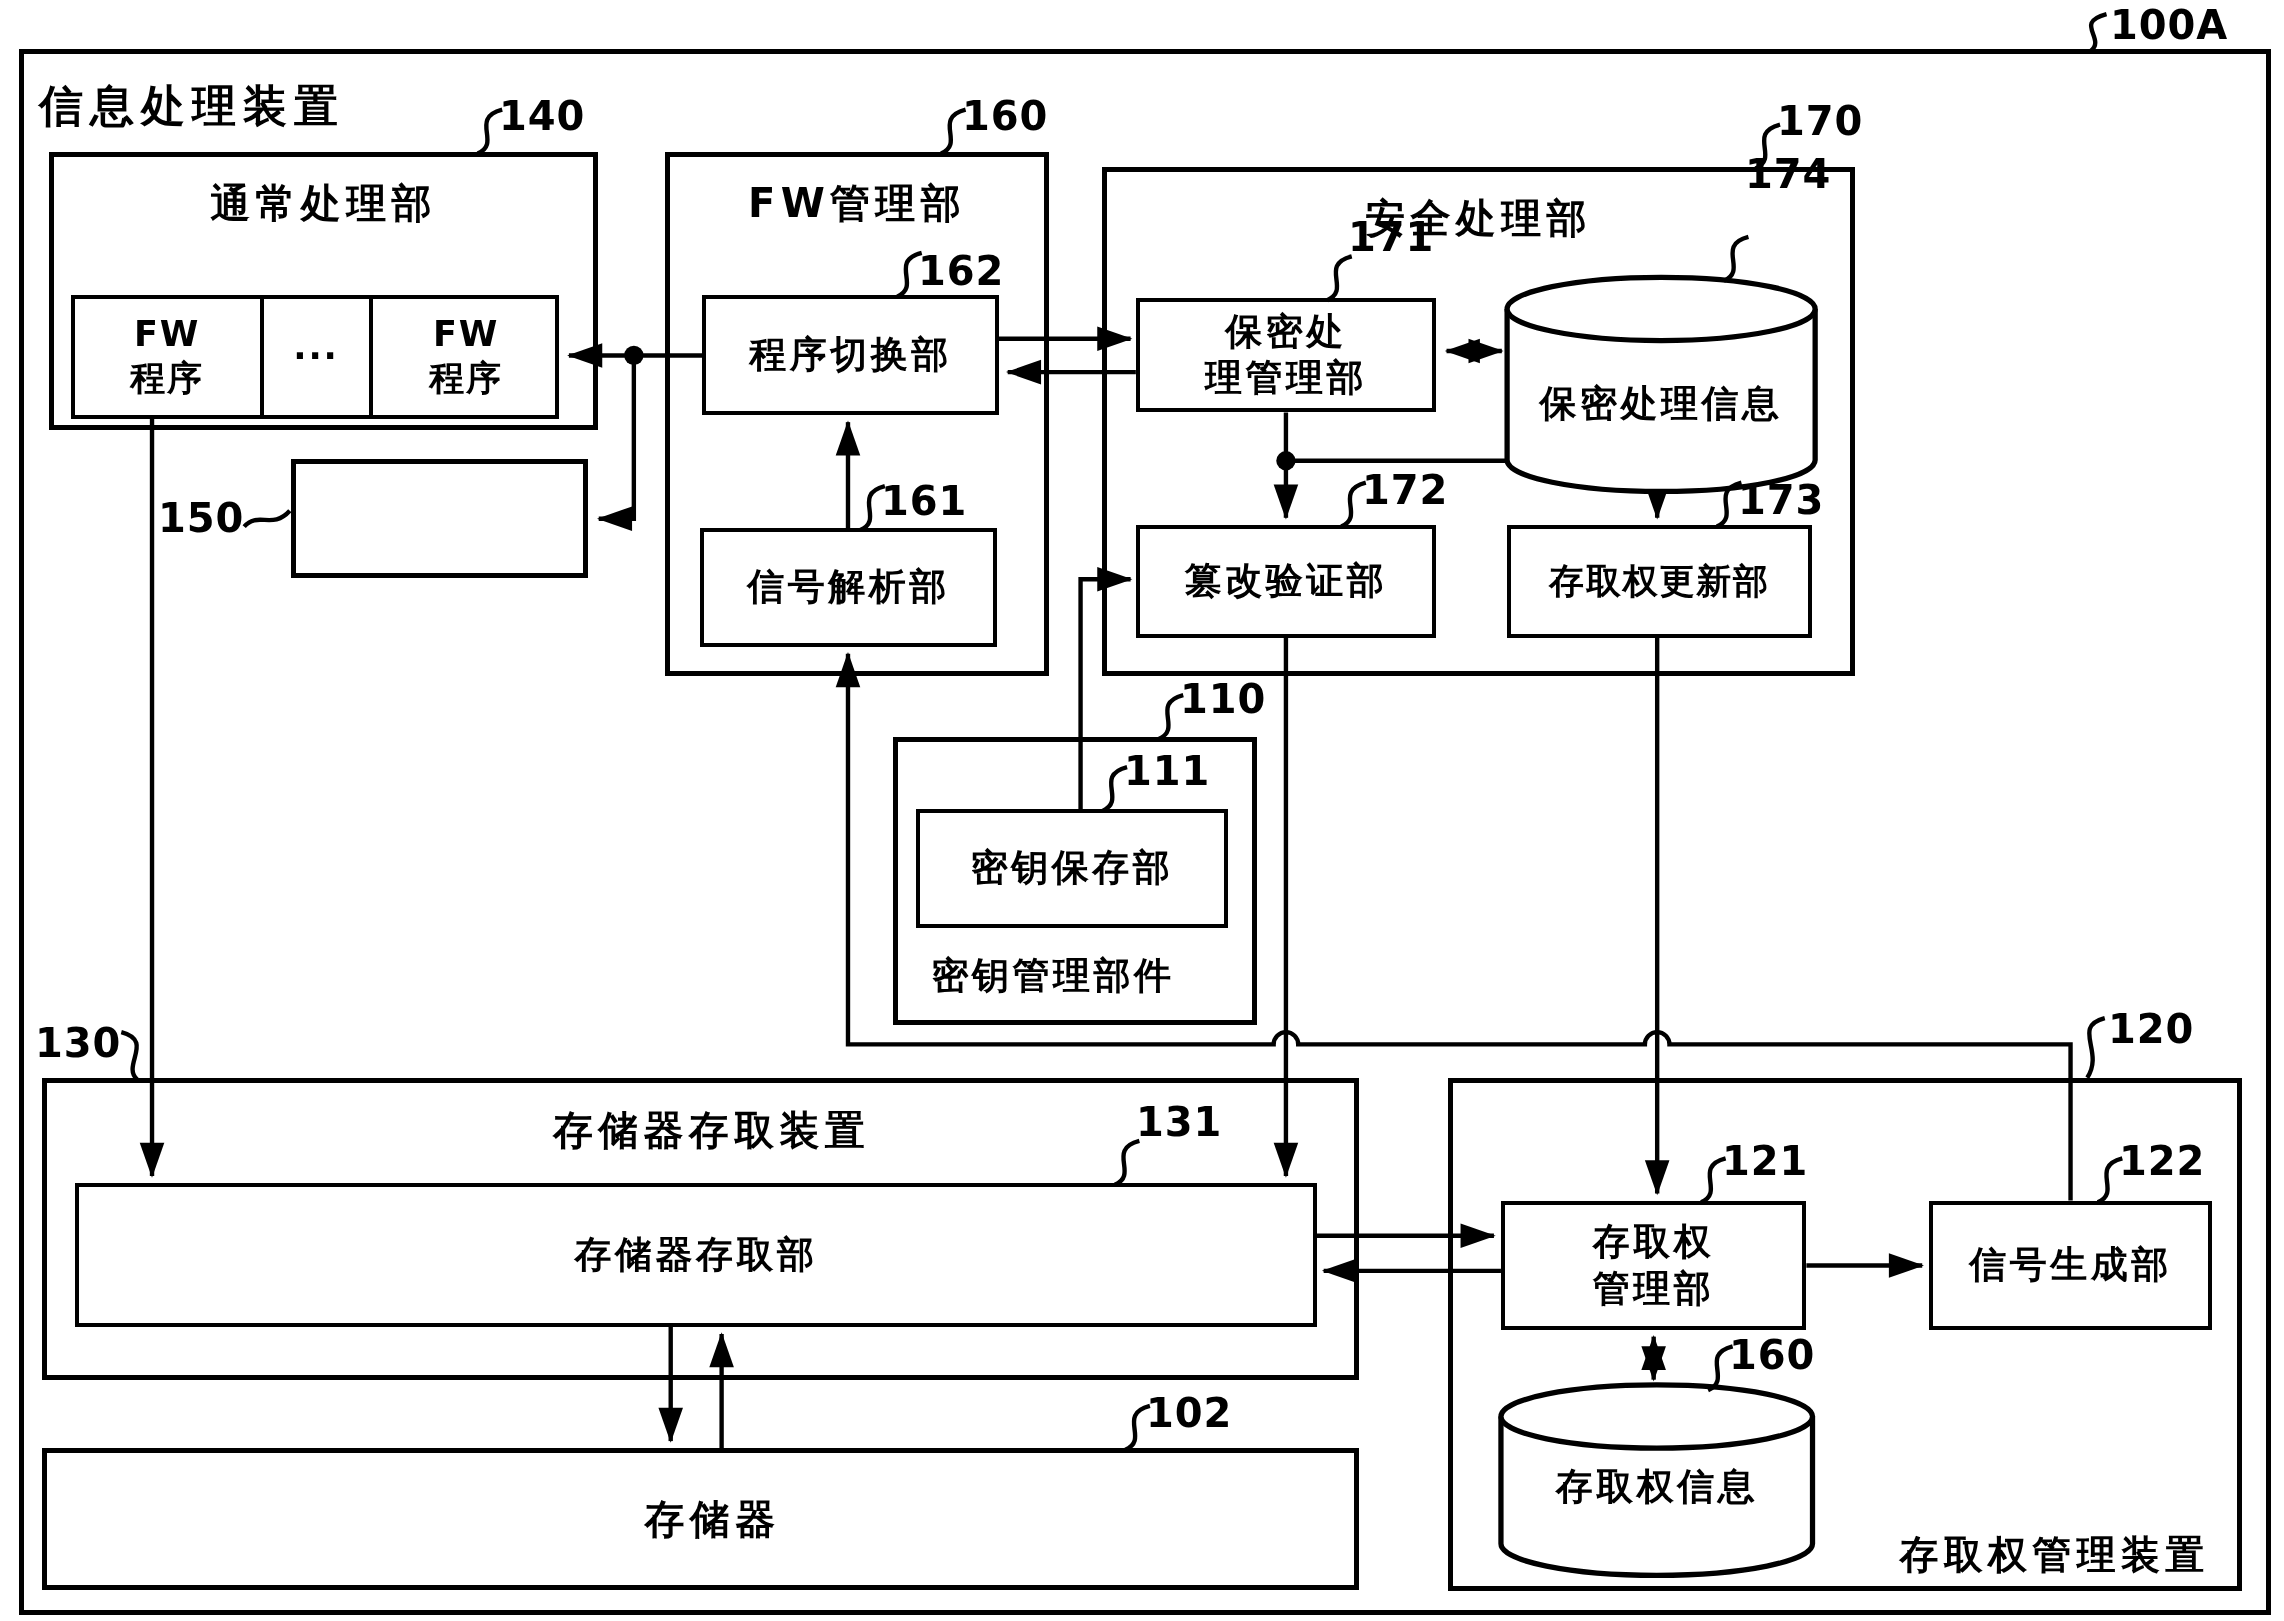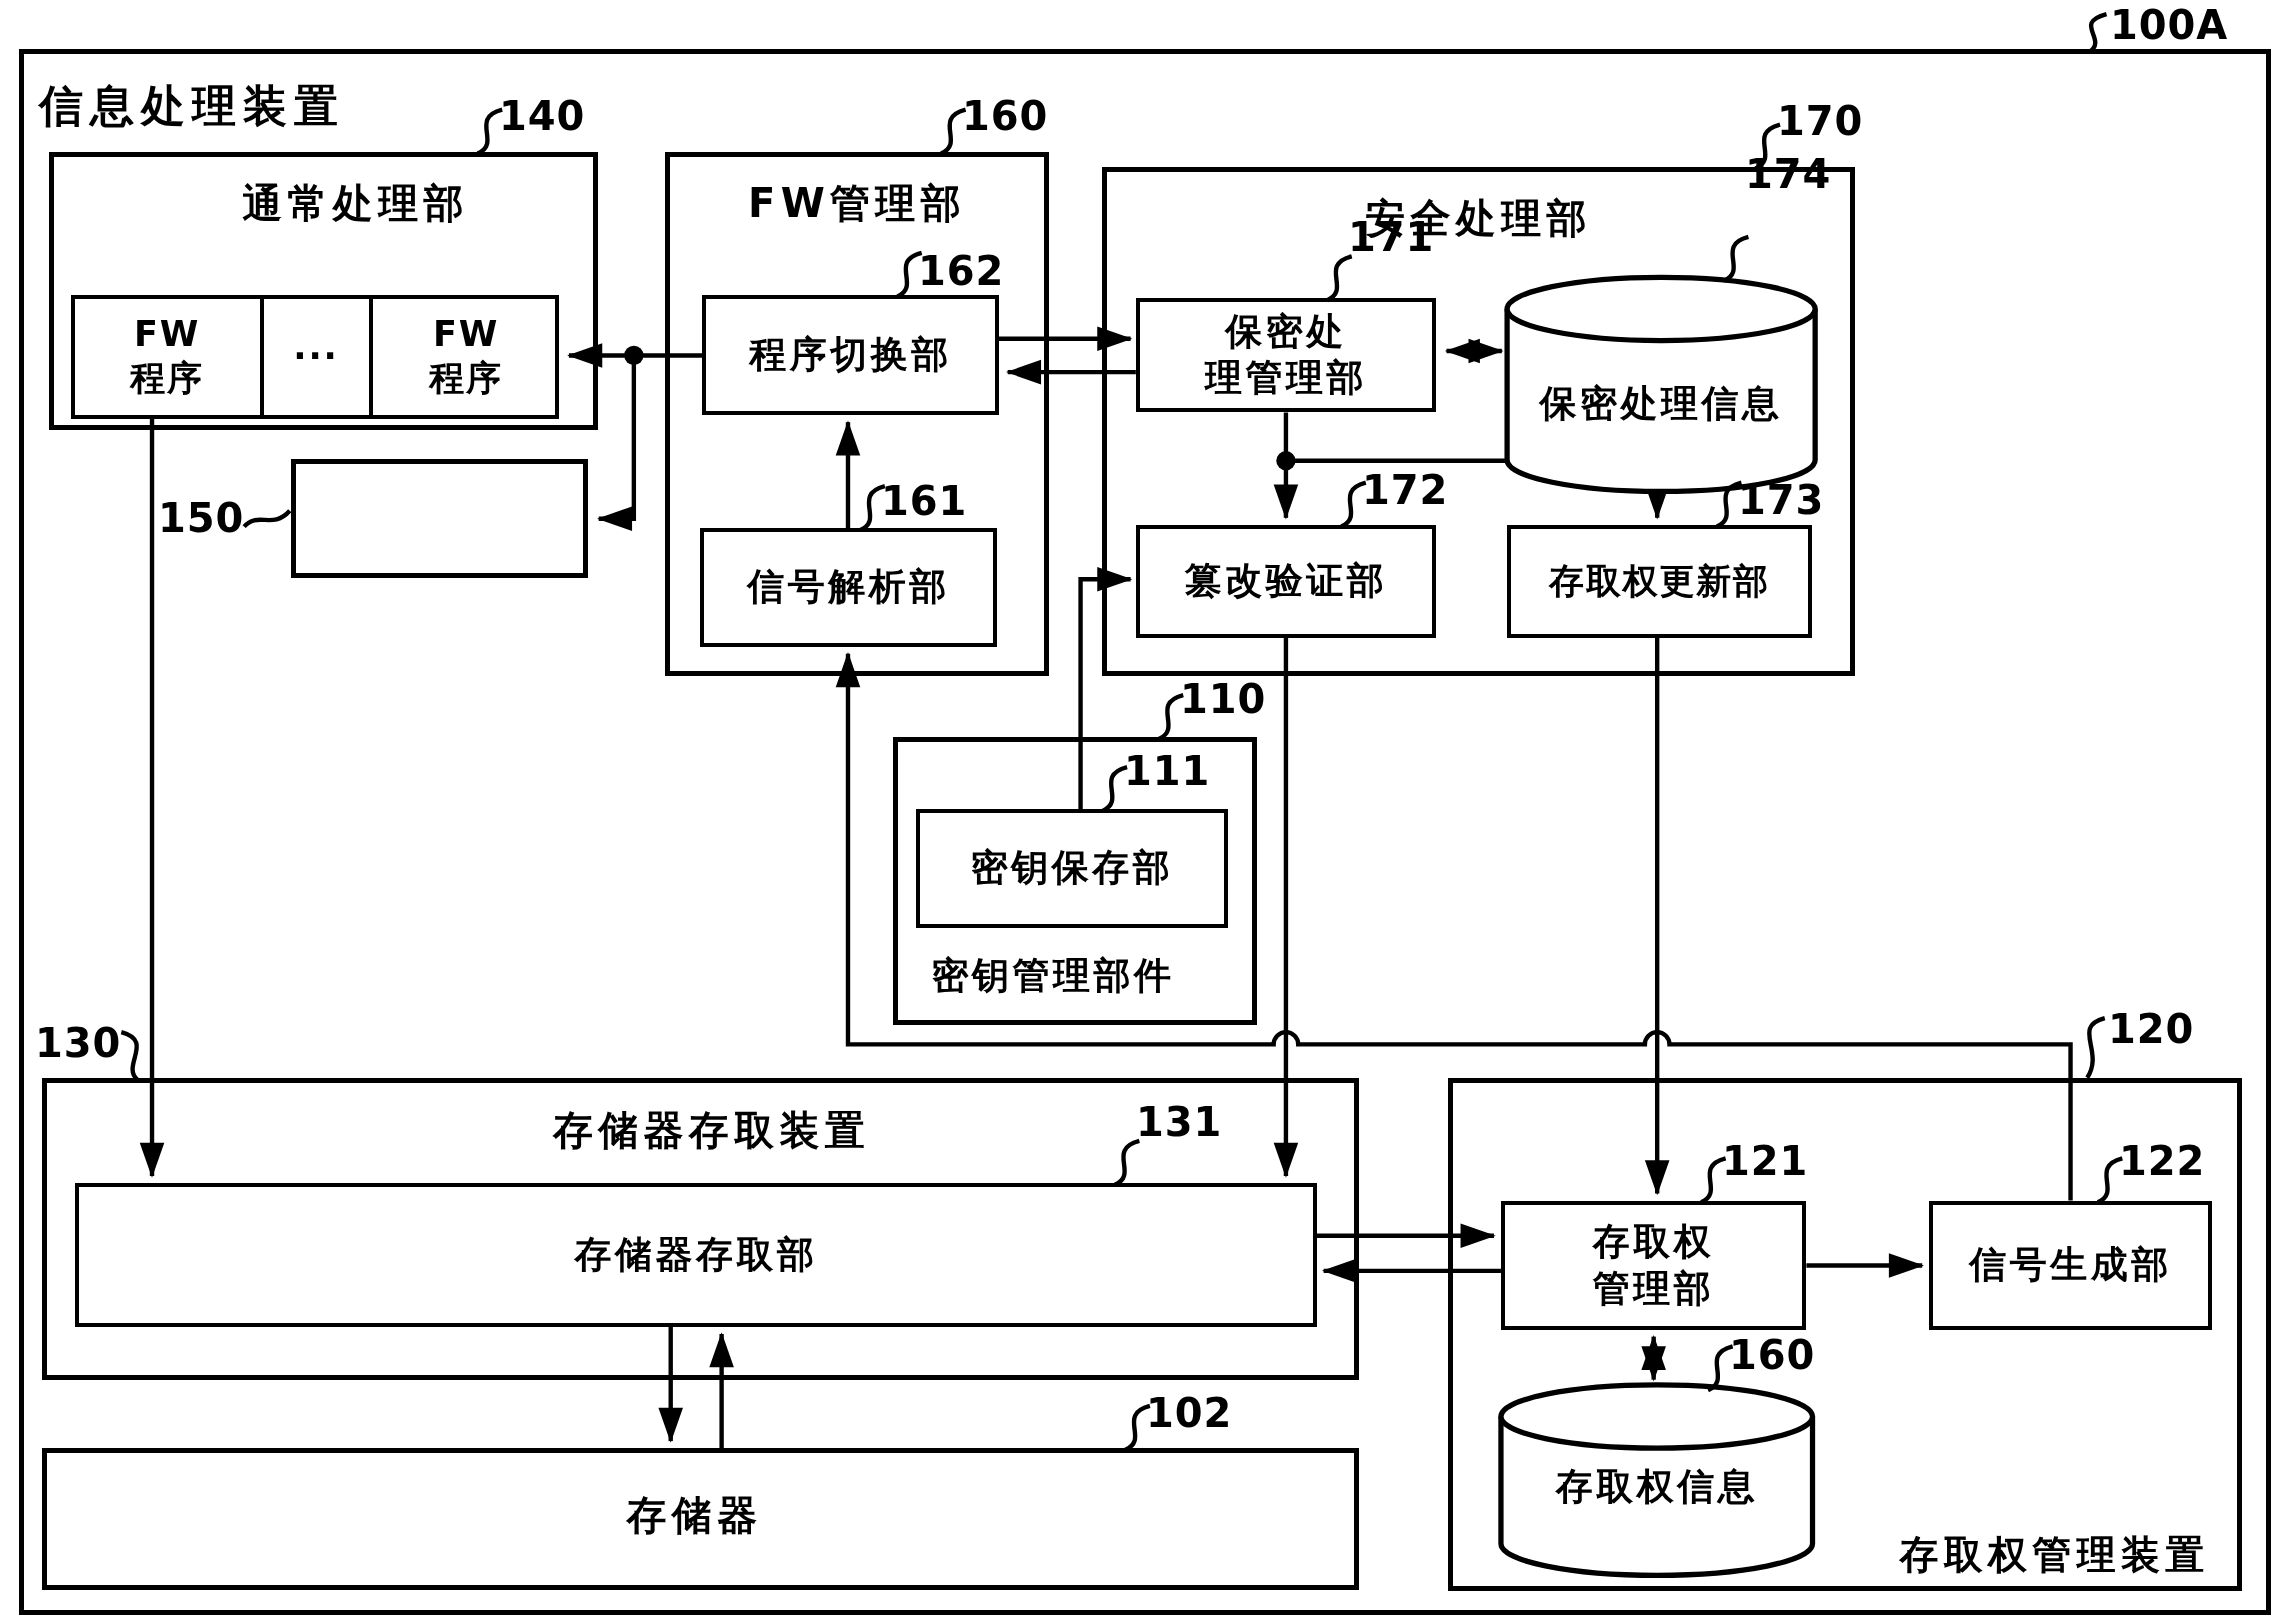--- a/index.html
+++ b/index.html
@@ -103,21 +103,21 @@
       <path d="M 138,1176 C 176,1186 138,1214 156,1230"></path>
       <path d="M 278,600 C 294,582 310,604 330,582"></path>
     </g>
   </svg>
 
   <div class="box" style="left:19.3px; top:49px; width:2252px; height:1566px;"></div>
   <div class="devname" style="left:39px; top:77px;">信息处理装置</div>
   <div class="ref" style="left:2110px; top:1.8px;">100A</div>
 
   <div class="box" style="left:49px; top:152px; width:549px; height:278px;"></div>
-  <div class="lbl title" style="left:49px; top:176px; width:549px; height:53px;margin-left:32px;">通常处理部</div>
+  <div class="lbl title" style="left:49px; top:176px; width:549px; height:53px;">通常处理部</div>
   <div class="ref" style="left:499px; top:93px;">140</div>
   <div class="box thin" style="left:71px; top:295px; width:488px; height:124px;"></div>
   <div style="position:absolute; left:260px; top:295px; width:4.4px; height:124px; background:#000;"></div>
   <div style="position:absolute; left:369px; top:295px; width:4.4px; height:124px; background:#000;"></div>
   <div class="lbl fwtxt" style="left:75px; top:299px; width:184px; height:115px;">FW
 程序</div>
   <div class="lbl fwtxt" style="left:264px; top:299px; width:104px; height:115px;">···</div>
   <div class="lbl fwtxt" style="left:373px; top:299px; width:186px; height:115px;">FW
 程序</div>
 
@@ -166,21 +166,21 @@
 
   <div class="box" style="left:42px; top:1078px; width:1317px; height:302px;"></div>
   <div class="lbl title" style="left:42px; top:1103px; width:1317px; height:53px;margin-left:11px;">存储器存取装置</div>
   <div class="ref" style="left:35px; top:1020px;">130</div>
 
   <div class="box thin" style="left:75px; top:1183px; width:1242px; height:144px;"></div>
   <div class="lbl small" style="left:75px; top:1183px; width:1242px; height:144px;">存储器存取部</div>
   <div class="ref" style="left:1136px; top:1099px;">131</div>
 
   <div class="box" style="left:42px; top:1448px; width:1317px; height:142px;"></div>
-  <div class="lbl title" style="left:36px; top:1448px; width:1317px; height:142px;font-family:Liberation Mono, monospace;">存储器</div>
+  <div class="lbl title" style="left:54px; top:1448px; width:1317px; height:142px;">存储器</div>
   <div class="ref" style="left:1146px; top:1390px;">102</div>
 
   <div class="box" style="left:1448px; top:1078px; width:794px; height:513px;"></div>
   <div class="lbl title" style="left:1870px; top:1529px; width:369px; height:53px; font-size:39px;">存取权管理装置</div>
   <div class="ref" style="left:2108px; top:1006px;">120</div>
 
   <div class="box thin" style="left:1501px; top:1201px; width:305px; height:129px;"></div>
   <div class="lbl small" style="left:1501px; top:1201px; width:305px; height:129px;">存取权
 管理部</div>
   <div class="ref" style="left:1722px; top:1138px;">121</div>

